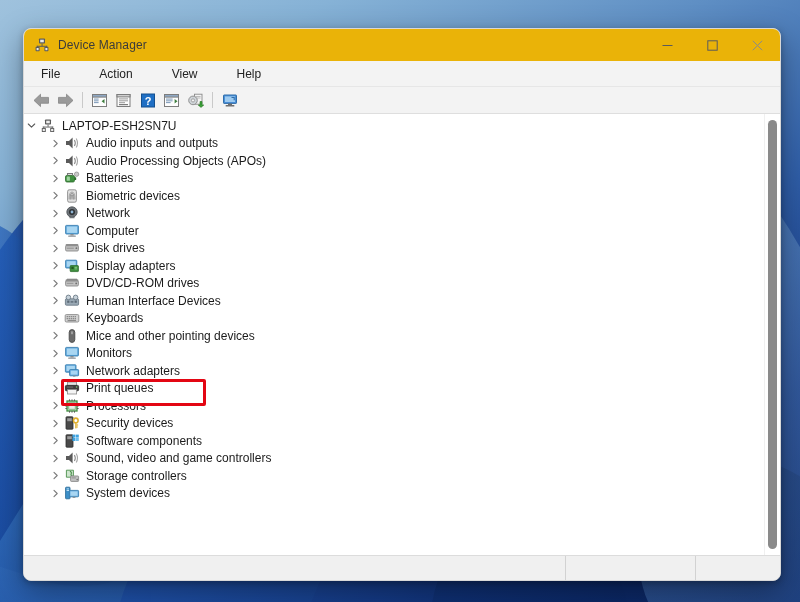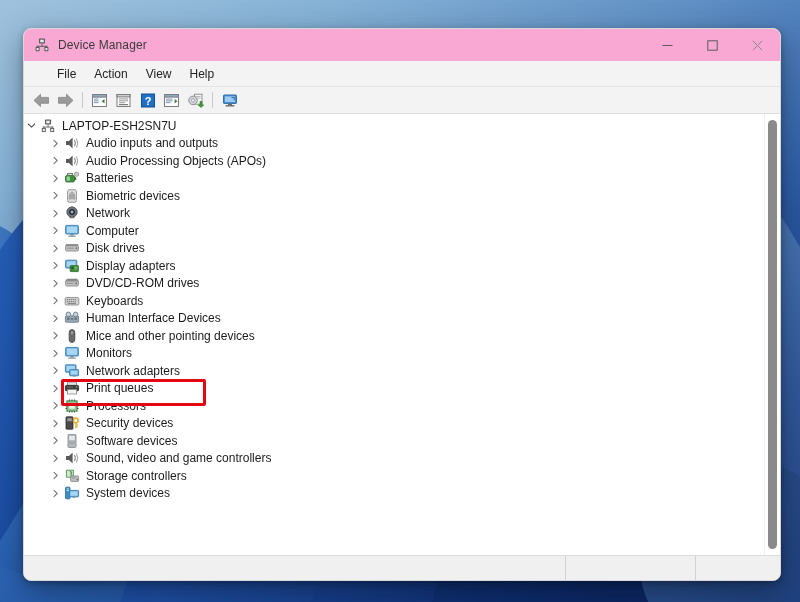--- a/index.html
+++ b/index.html
@@ -45,21 +45,21 @@
     display: flex;
     flex-direction: column;
     border: 1px solid #d8d8d8;
     box-sizing: border-box;
   }
 
   
   #titlebar {
     height: 32px;
     min-height: 32px;
-    background: #f9a8d4;
+    background: #eab308;
     display: flex;
     align-items: center;
     position: relative;
   }
   #title-icon {
     margin-left: 10px;
     margin-right: 8px;
     width: 16px; height: 16px;
     display: block;
   }
@@ -81,22 +81,23 @@
   }
   .winbtn svg { display: block; }
 
   
   #menubar {
     height: 25px;
     min-height: 25px;
     background: #f3f3f3;
     display: flex;
     align-items: center;
-    padding-left: 24px;
+    padding-left: 8px;
     border-bottom: 1px solid #e6e6e6;
+    gap: 21px;
   }
   .menuitem {
     font-size: 12px;
     color: #222;
     padding: 3px 9px;
     border-radius: 3px;
     cursor: default;
   }
 
   
@@ -517,53 +518,53 @@
           <span class="nlabel">DVD/CD-ROM drives</span>
         </div>
         <div class="node child">
           <span class="chev">
             <svg width="9" height="9" viewBox="0 0 9 9">
               <path d="M3,1.3 L6.2,4.5 L3,7.7" fill="none" stroke="#7a7a7a" stroke-width="1.1" stroke-linecap="round" stroke-linejoin="round"></path>
             </svg>
           </span>
           <span class="nicon">
             <svg width="16" height="16" viewBox="0 0 16 16">
+              <rect x="1.4" y="5.8" width="13.2" height="6.4" rx="1" fill="#9aa9b5" stroke="#6d7c88" stroke-width="0.9"></rect>
+              <circle cx="4.4" cy="4.4" r="2.3" fill="#c7d2da" stroke="#6d7c88" stroke-width="0.9"></circle>
+              <circle cx="11.6" cy="4.4" r="2.3" fill="#c7d2da" stroke="#6d7c88" stroke-width="0.9"></circle>
+              <rect x="3.2" y="7.6" width="2.2" height="2.2" fill="#5c6a76"></rect>
+              <rect x="10.6" y="7.6" width="2.2" height="2.2" fill="#5c6a76"></rect>
+              <rect x="6.6" y="8.2" width="2.8" height="1.4" fill="#5c6a76"></rect>
+            </svg>
+          </span>
+          <span class="nlabel">Human Interface Devices</span>
+        </div>
+        <div class="node child">
+          <span class="chev">
+            <svg width="9" height="9" viewBox="0 0 9 9">
+              <path d="M3,1.3 L6.2,4.5 L3,7.7" fill="none" stroke="#7a7a7a" stroke-width="1.1" stroke-linecap="round" stroke-linejoin="round"></path>
+            </svg>
+          </span>
+          <span class="nicon">
+            <svg width="16" height="16" viewBox="0 0 16 16">
               <rect x="1.2" y="4.6" width="13.6" height="7.4" rx="1.1" fill="#d4d4d4" stroke="#8a8a8a" stroke-width="0.9"></rect>
               <rect x="2.6" y="6" width="1.4" height="1.3" fill="#8a8a8a"></rect>
               <rect x="4.6" y="6" width="1.4" height="1.3" fill="#8a8a8a"></rect>
               <rect x="6.6" y="6" width="1.4" height="1.3" fill="#8a8a8a"></rect>
               <rect x="8.6" y="6" width="1.4" height="1.3" fill="#8a8a8a"></rect>
               <rect x="10.6" y="6" width="1.4" height="1.3" fill="#8a8a8a"></rect>
               <rect x="2.6" y="8" width="1.4" height="1.3" fill="#8a8a8a"></rect>
               <rect x="4.6" y="8" width="1.4" height="1.3" fill="#8a8a8a"></rect>
               <rect x="6.6" y="8" width="1.4" height="1.3" fill="#8a8a8a"></rect>
               <rect x="8.6" y="8" width="1.4" height="1.3" fill="#8a8a8a"></rect>
               <rect x="10.6" y="8" width="1.4" height="1.3" fill="#8a8a8a"></rect>
               <rect x="3.6" y="9.9" width="8.4" height="1.2" fill="#8a8a8a"></rect>
             </svg>
           </span>
           <span class="nlabel">Keyboards</span>
-        </div>
-        <div class="node child">
-          <span class="chev">
-            <svg width="9" height="9" viewBox="0 0 9 9">
-              <path d="M3,1.3 L6.2,4.5 L3,7.7" fill="none" stroke="#7a7a7a" stroke-width="1.1" stroke-linecap="round" stroke-linejoin="round"></path>
-            </svg>
-          </span>
-          <span class="nicon">
-            <svg width="16" height="16" viewBox="0 0 16 16">
-              <rect x="1.4" y="5.8" width="13.2" height="6.4" rx="1" fill="#9aa9b5" stroke="#6d7c88" stroke-width="0.9"></rect>
-              <circle cx="4.4" cy="4.4" r="2.3" fill="#c7d2da" stroke="#6d7c88" stroke-width="0.9"></circle>
-              <circle cx="11.6" cy="4.4" r="2.3" fill="#c7d2da" stroke="#6d7c88" stroke-width="0.9"></circle>
-              <rect x="3.2" y="7.6" width="2.2" height="2.2" fill="#5c6a76"></rect>
-              <rect x="10.6" y="7.6" width="2.2" height="2.2" fill="#5c6a76"></rect>
-              <rect x="6.6" y="8.2" width="2.8" height="1.4" fill="#5c6a76"></rect>
-            </svg>
-          </span>
-          <span class="nlabel">Human Interface Devices</span>
         </div>
         <div class="node child">
           <span class="chev">
             <svg width="9" height="9" viewBox="0 0 9 9">
               <path d="M3,1.3 L6.2,4.5 L3,7.7" fill="none" stroke="#7a7a7a" stroke-width="1.1" stroke-linecap="round" stroke-linejoin="round"></path>
             </svg>
           </span>
           <span class="nicon">
             <svg width="16" height="16" viewBox="0 0 16 16">
               <rect x="5.2" y="1.6" width="5.6" height="12.8" rx="2.8" fill="#6b6b6b" stroke="#4a4a4a" stroke-width="0.9"></rect>
@@ -668,27 +669,29 @@
           <span class="nlabel">Security devices</span>
         </div>
         <div class="node child">
           <span class="chev">
             <svg width="9" height="9" viewBox="0 0 9 9">
               <path d="M3,1.3 L6.2,4.5 L3,7.7" fill="none" stroke="#7a7a7a" stroke-width="1.1" stroke-linecap="round" stroke-linejoin="round"></path>
             </svg>
           </span>
           <span class="nicon">
             <svg width="16" height="16" viewBox="0 0 16 16">
-              <rect x="4" y="1.6" width="8" height="12.8" rx="1" fill="#b9bec3" stroke="#85898d" stroke-width="0.9"></rect>
-              <rect x="5.2" y="3" width="5.6" height="4" fill="#e4e8eb"></rect>
-              <rect x="5.2" y="8.4" width="5.6" height="1.1" fill="#9aa0a5"></rect>
-              <rect x="5.2" y="10.2" width="5.6" height="1.1" fill="#9aa0a5"></rect>
-            </svg>
-          </span>
-          <span class="nlabel">Software devices</span>
+              <rect x="2" y="1.8" width="7" height="12.4" rx="0.7" fill="#4a4a4a" stroke="#2e2e2e" stroke-width="0.8"></rect>
+              <rect x="3.2" y="3.2" width="4.6" height="3" fill="#9a9a9a"></rect>
+              <rect x="8.4" y="1.6" width="3" height="3" fill="#3fa3e0"></rect>
+              <rect x="11.8" y="1.6" width="3" height="3" fill="#3fa3e0"></rect>
+              <rect x="8.4" y="5" width="3" height="3" fill="#3fa3e0"></rect>
+              <rect x="11.8" y="5" width="3" height="3" fill="#6fc0ee"></rect>
+            </svg>
+          </span>
+          <span class="nlabel">Software components</span>
         </div>
         <div class="node child">
           <span class="chev">
             <svg width="9" height="9" viewBox="0 0 9 9">
               <path d="M3,1.3 L6.2,4.5 L3,7.7" fill="none" stroke="#7a7a7a" stroke-width="1.1" stroke-linecap="round" stroke-linejoin="round"></path>
             </svg>
           </span>
           <span class="nicon">
             <svg width="16" height="16" viewBox="0 0 16 16">
               <path d="M2,6 L5,6 L8.6,2.4 L8.6,13.6 L5,10 L2,10 Z" fill="#5a5a5a"></path>

